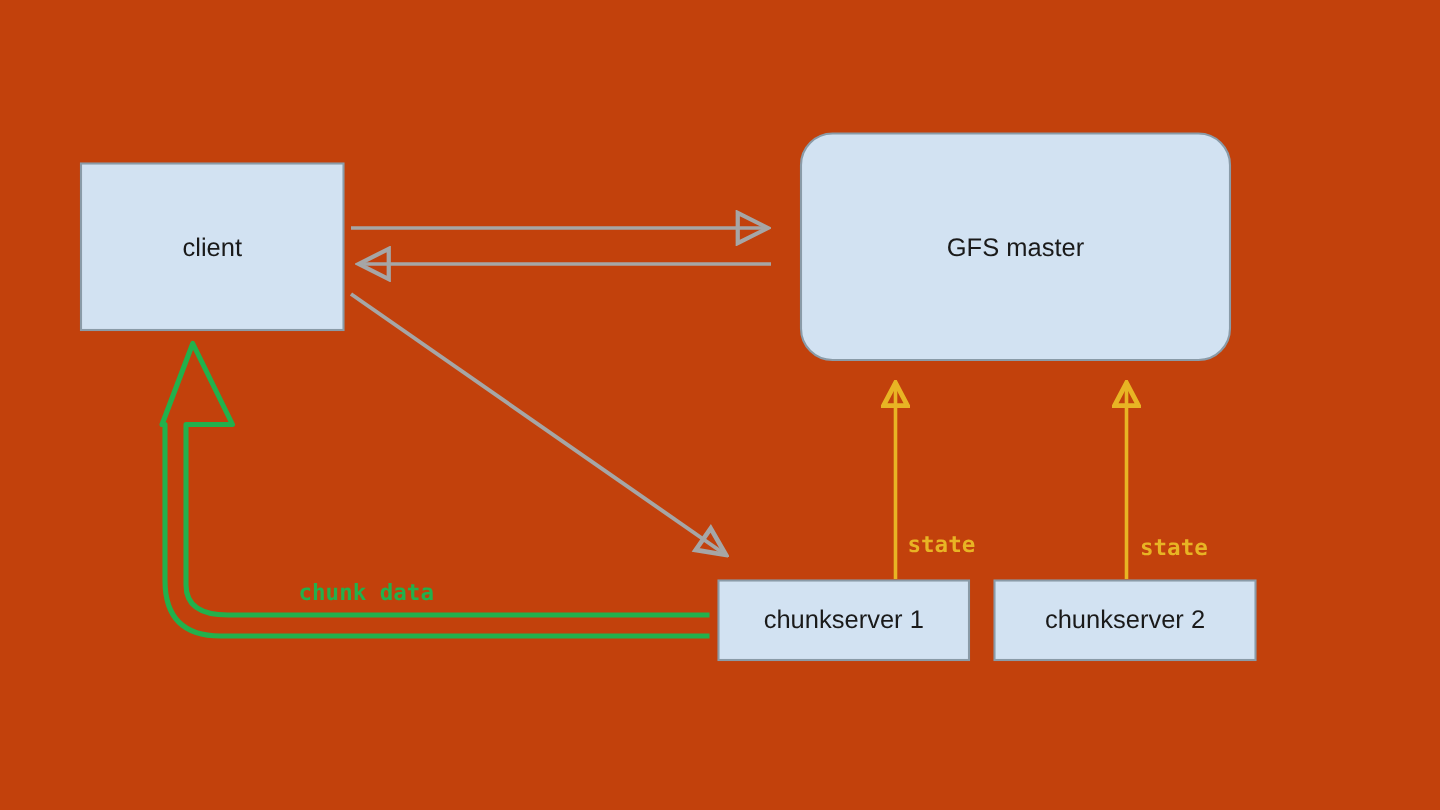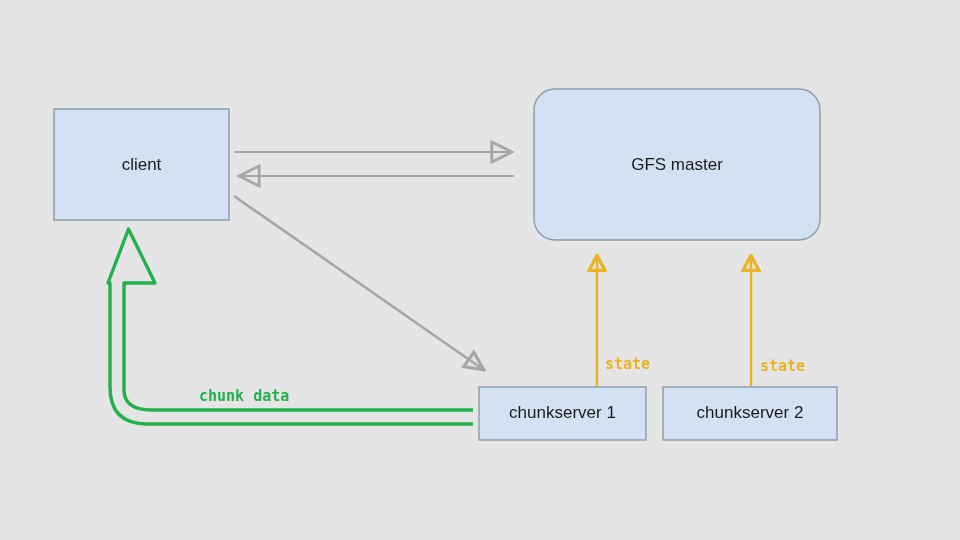--- a/index.html
+++ b/index.html
@@ -5,21 +5,21 @@
 <style>
   html, body {
     margin: 0;
     padding: 0;
     background: #000000;
   }
   #canvas {
     position: relative;
     width: 960px;
     height: 540px;
-    background: #e5e5e5;
+    background: #c2410c;
     overflow: hidden;
     font-family: "Liberation Sans", sans-serif;
   }
   #diagram-svg {
     position: absolute;
     left: 0;
     top: 0;
     width: 960px;
     height: 540px;
   }

